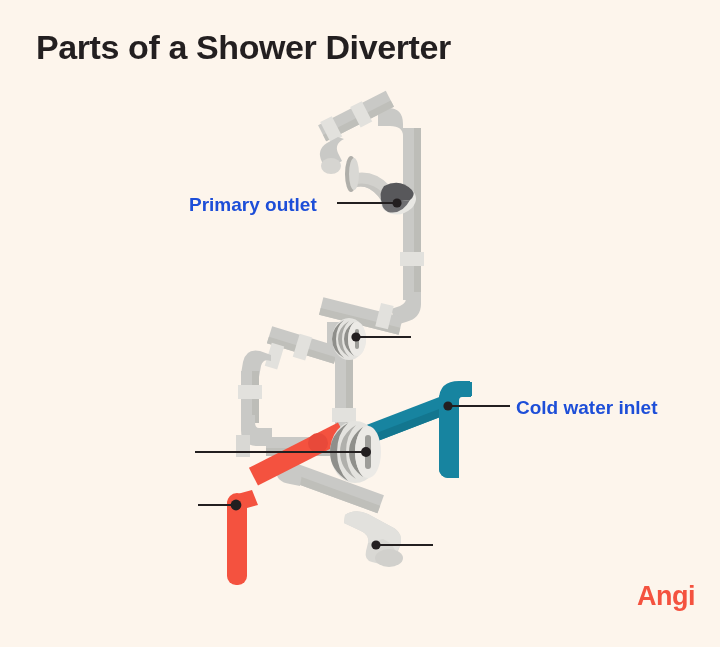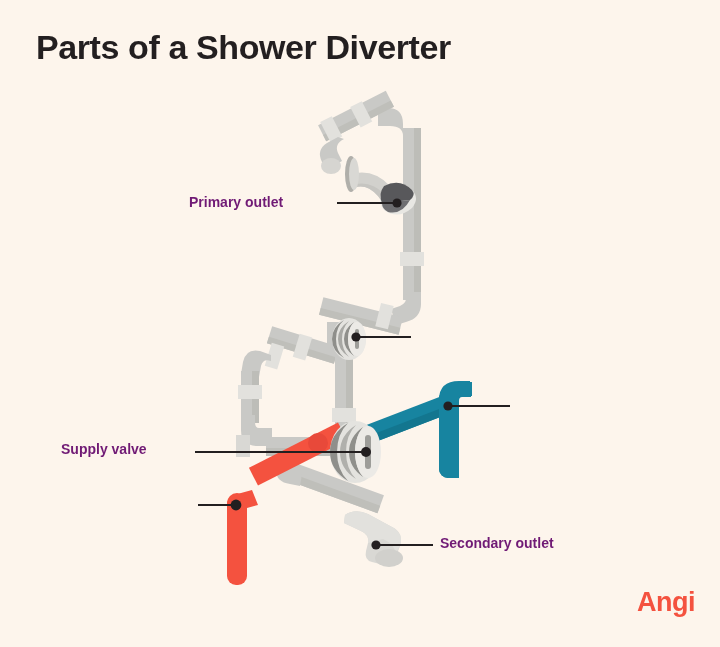--- a/index.html
+++ b/index.html
@@ -26,23 +26,23 @@
     top: 28px;
     font-size: 34px;
     font-weight: bold;
     letter-spacing: -0.4px;
     color: #231f20;
     font-family: "Liberation Sans", sans-serif;
     white-space: nowrap;
   }
   .label {
     position: absolute;
-    font-size: 14px;
+    font-size: 19px;
     font-weight: bold;
-    color: #701a75;
+    color: #1d4ed8;
     white-space: nowrap;
     font-family: "Liberation Sans", sans-serif;
   }
   #label-primary-outlet { left: 189px; top: 194px; }
   #label-diverter-valve { left: 417px; top: 327px; }
   #label-cold-water-inlet { left: 516px; top: 397px; }
   #label-supply-valve     { left: 61px;  top: 441px; }
   #label-hot-water-inlet  { left: 48px;  top: 497px; }
   #label-secondary-outlet { left: 440px; top: 535px; }
   #diagram-svg {
@@ -52,21 +52,20 @@
   }
   #angi-logo {
     position: absolute;
     left: 637px;
     top: 581px;
     font-size: 27px;
     font-weight: bold;
     color: #f4523f;
     letter-spacing: -0.5px;
     font-family: "Liberation Sans", sans-serif;
-    margin-top: 6px;
   }
 </style>
 </head>
 <body>
 
 <div id="infographic">
 
   <div id="title">Parts of a Shower Diverter</div>
 
   <svg id="diagram-svg" width="720" height="647" viewBox="0 0 720 647">
@@ -226,18 +225,17 @@
 
       <line x1="198" y1="505" x2="232" y2="505" stroke="#231f20" stroke-width="2.2"></line>
       <circle cx="236" cy="505" r="5.4" fill="#231f20"></circle>
 
       <line x1="378" y1="545" x2="433" y2="545" stroke="#231f20" stroke-width="2.2"></line>
       <circle cx="376" cy="545" r="4.6" fill="#231f20"></circle>
     </g>
   </svg>
 
   <div class="label" id="label-primary-outlet">Primary outlet</div>
-  <div class="label" id="label-supply-valve">Supply valve</div>
-  <div class="label" id="label-secondary-outlet">Secondary outlet</div>
+  <div class="label" id="label-cold-water-inlet">Cold water inlet</div>
 
   <div id="angi-logo">Angi</div>
 
 </div>
 
 </body></html>

